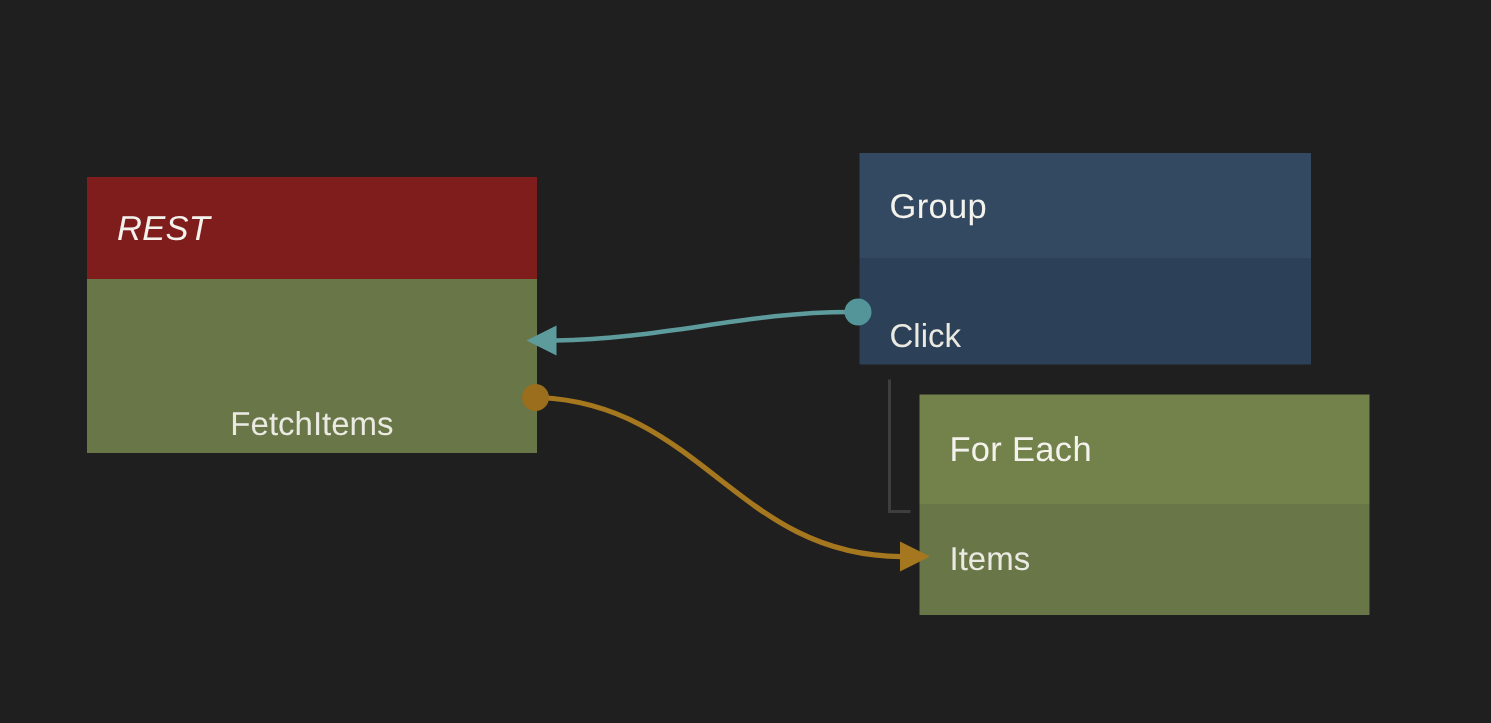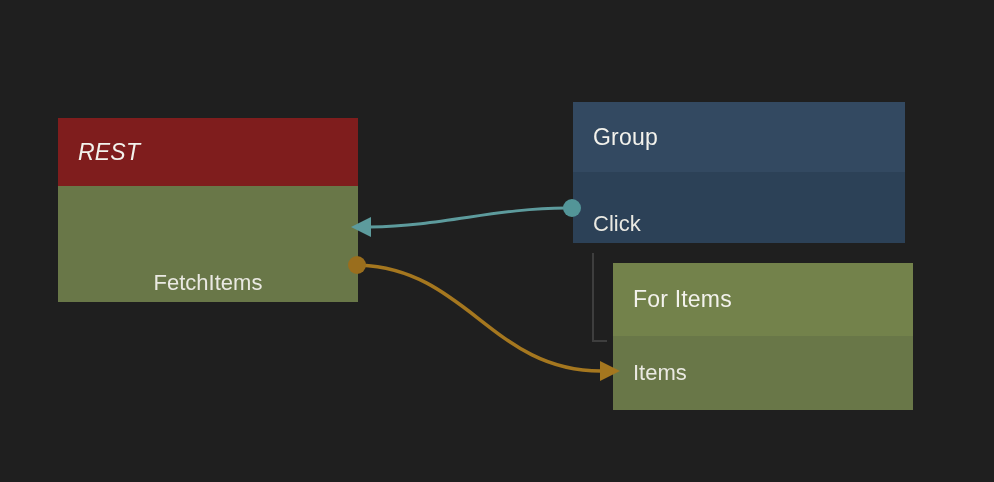--- a/index.html
+++ b/index.html
@@ -46,21 +46,21 @@
     height: 116px;
     background: #697748;
     display: flex;
     flex-direction: row;
     justify-content: center;
     align-items: flex-end;
     padding: 4px 20px 0 20px;
   }
 
   
-  #node-group { left: 573px; top: 102px; width: 332px; }
+  #node-group { left: 573px; top: 102px; width: 301px; }
   #node-group .node-header { height: 70px; background: #334961; }
   #node-group .node-body {
     height: 71px;
     background: #2c4157;
     display: flex;
     align-items: flex-end;
     padding: 0 20px;
   }
 
   
@@ -110,21 +110,21 @@
     </div>
     <div class="node-body">
       <div class="port-row">
         <span>Click</span>
       </div>
     </div>
   </div>
 
   <div class="node" id="node-foreach">
     <div class="node-header">
-      <span>For Items</span>
+      <span>For Each</span>
     </div>
     <div class="node-body">
       <div class="port-row">
         <span>Items</span>
       </div>
     </div>
   </div>
 
   <svg class="wires" width="994" height="482" viewBox="0 0 994 482">
 

